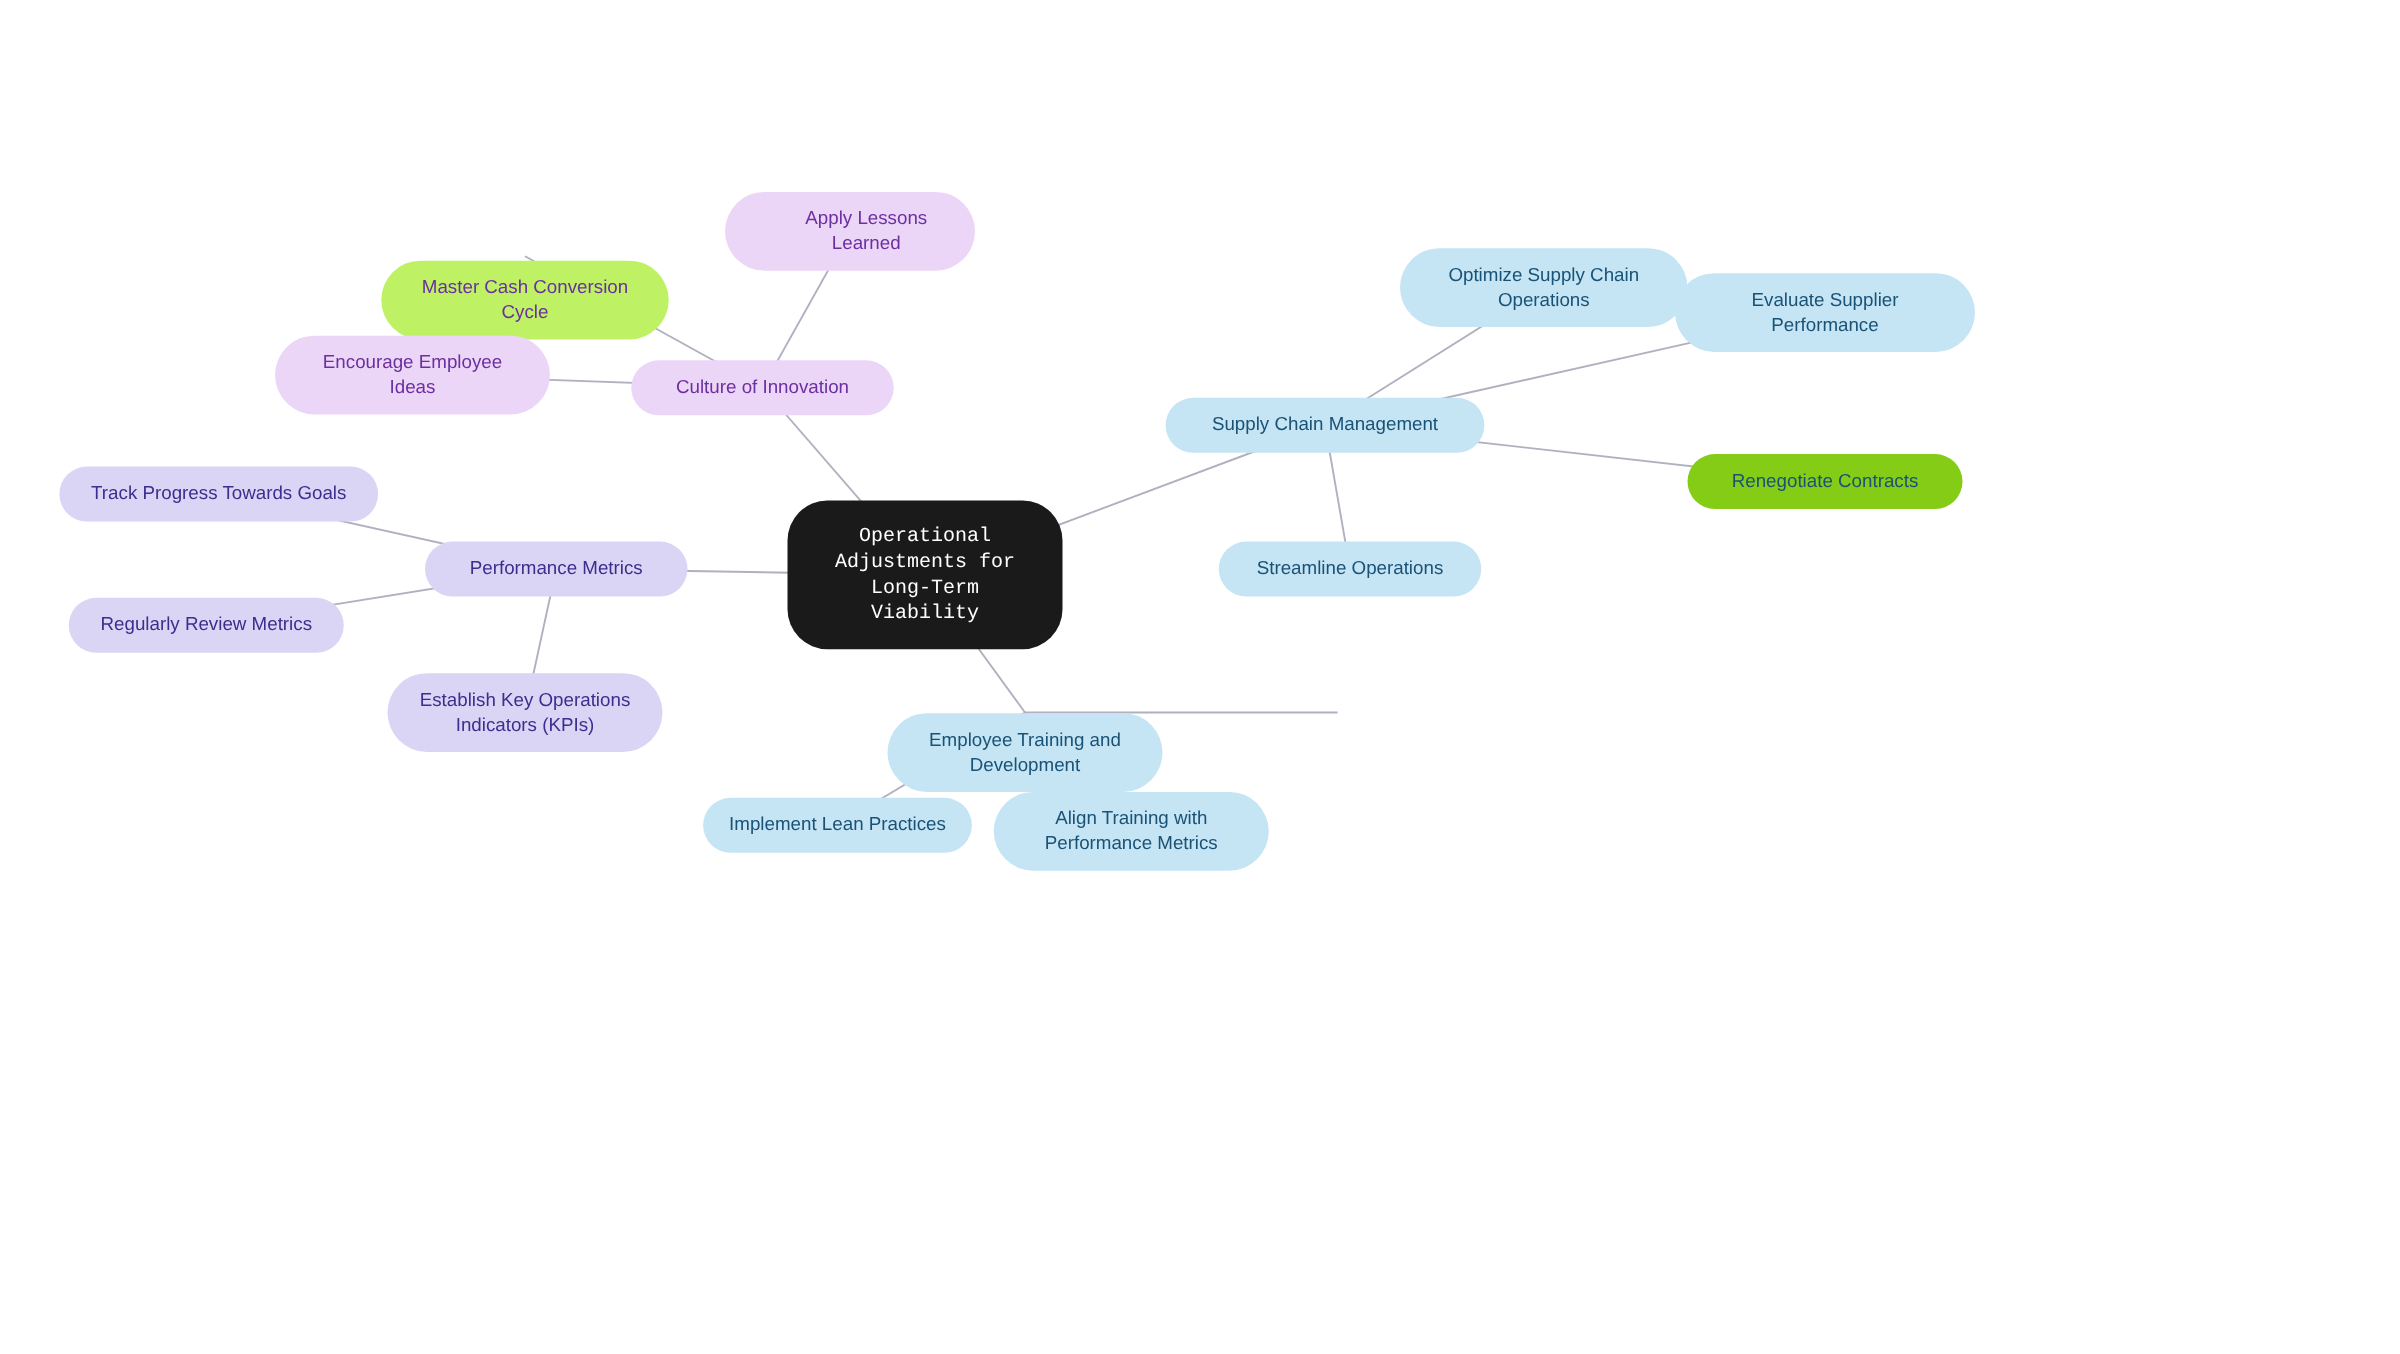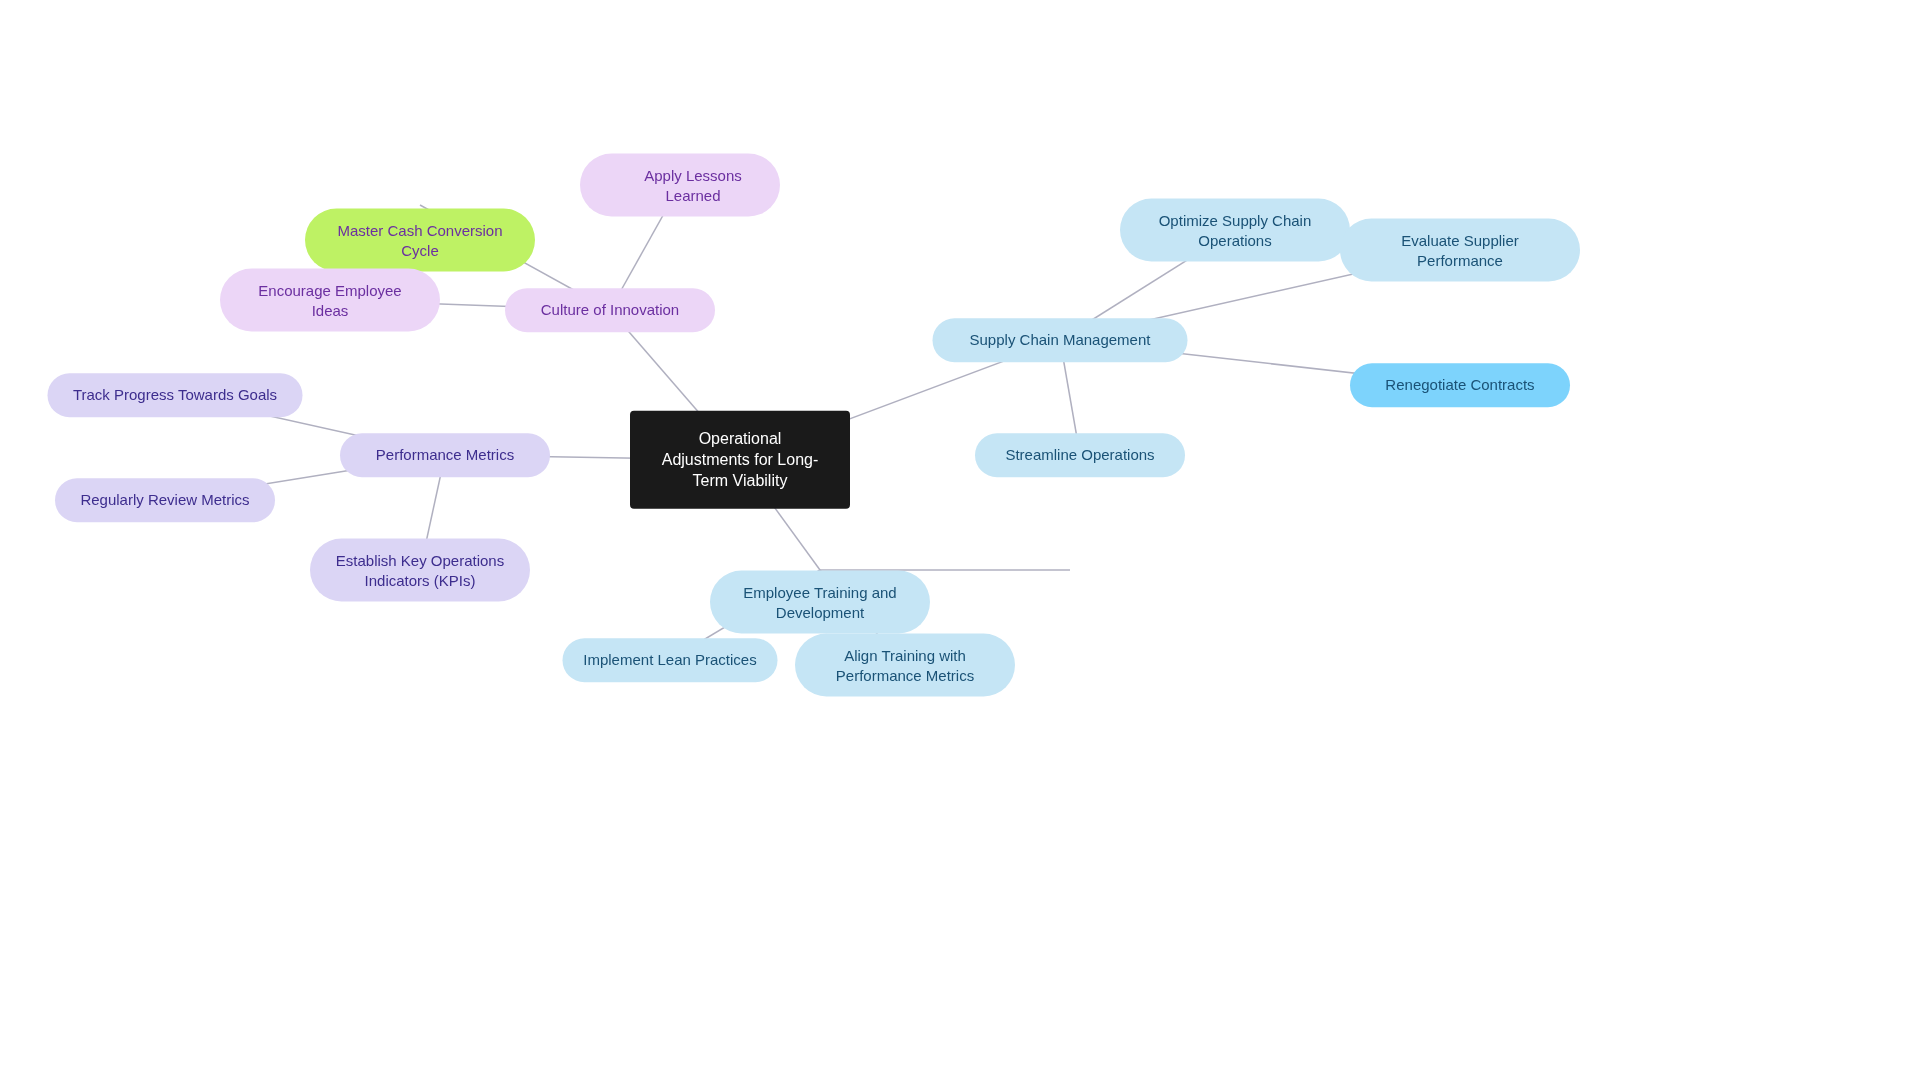--- a/index.html
+++ b/index.html
@@ -35,25 +35,26 @@
       transform: translate(-50%, -50%);
     }
     .node-text {
       font-size: 15px;
       line-height: 1.3;
       font-weight: 400;
     }
     .node-center {
       background: #1a1a1a;
       color: #ffffff;
-      border-radius: 4px;
+      border-radius: 32px;
       font-size: 16px;
       font-weight: 500;
       width: 220px;
       padding: 18px 24px;
+      font-family: Liberation Mono, monospace;
     }
     .node-purple {
       background: #e8d5f5;
       color: #5b2d8e;
       border: none;
     }
     .node-lavender {
       background: #dcd5f5;
       color: #3a2d8e;
       border: none;
@@ -116,21 +117,21 @@
     </div>
     <div class="node node-blue" style="left: 1060px; top: 340px; width: 255px; background: rgb(197, 229, 245);">
       <span class="node-text" style="color: rgb(26, 82, 118);">Supply Chain Management</span>
     </div>
     <div class="node node-blue" style="left: 1235px; top: 230px; width: 230px; background: rgb(197, 229, 245);">
       <span class="node-text" style="color: rgb(26, 82, 118);">Optimize Supply Chain Operations</span>
     </div>
     <div class="node node-blue" style="left: 1460px; top: 250px; width: 240px; background: rgb(197, 229, 245);">
       <span class="node-text" style="color: rgb(26, 82, 118);">Evaluate Supplier Performance</span>
     </div>
-    <div class="node node-blue" style="left: 1460px; top: 385px; width: 220px; background: #7dd3fc;">
+    <div class="node node-blue" style="left: 1460px; top: 385px; width: 220px; background: #84cc16;">
       <span class="node-text" style="color: rgb(26, 82, 118);">Renegotiate Contracts</span>
     </div>
     <div class="node node-blue" style="left: 1080px; top: 455px; width: 210px; background: rgb(197, 229, 245);">
       <span class="node-text" style="color: rgb(26, 82, 118);">Streamline Operations</span>
     </div>
     <div class="node node-blue" style="left: 820px; top: 602px; width: 220px; background: rgb(197, 229, 245);">
       <span class="node-text" style="color: rgb(26, 82, 118);">Employee Training and Development</span>
     </div>
     <div class="node node-blue" style="left: 670px; top: 660px; width: 215px; background: rgb(197, 229, 245);">
       <span class="node-text" style="color: rgb(26, 82, 118);">Implement Lean Practices</span>

